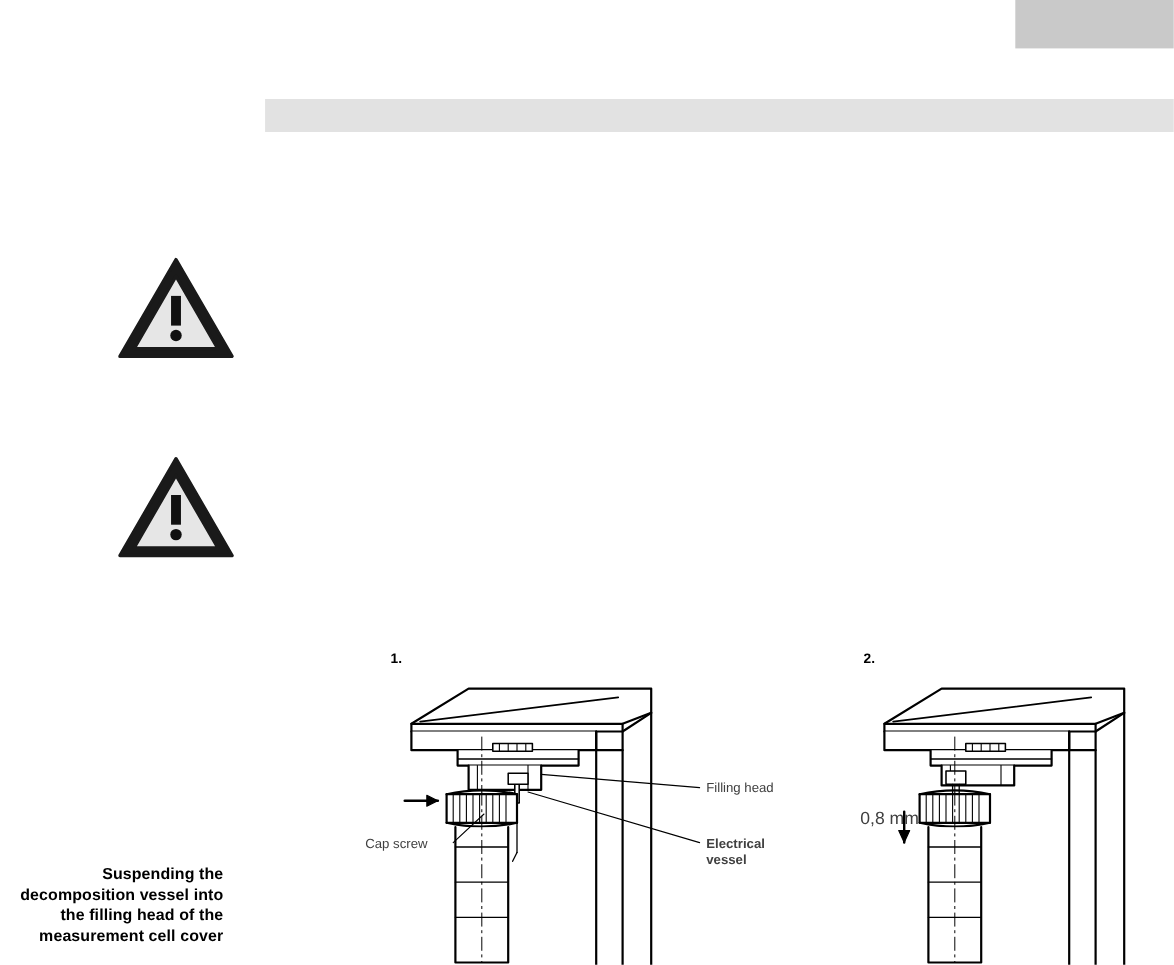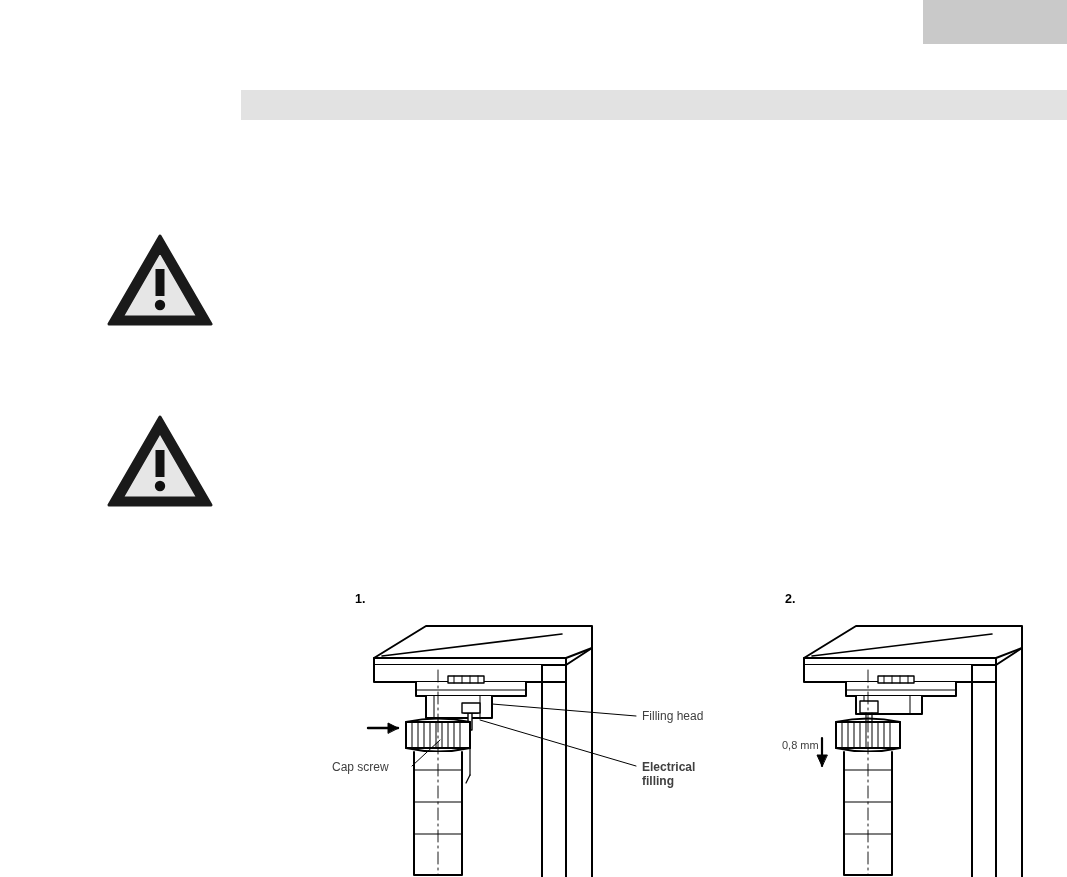--- a/index.html
+++ b/index.html
@@ -82,21 +82,21 @@
 
   .callout {
     position: absolute;
     font-size: 12px;
     color: #404040;
     line-height: 14px;
   }
   .callout-filling { left: 312px; top: 139px; }
   .callout-electrical { left: 312px; top: 190px; font-weight: bold; }
   .callout-capscrew { left: 2px; top: 190px; }
-  .callout-dim { left: 452px; top: 168px; font-size: 11px; }
+  .callout-dim { left: 452px; top: 168px; font-size: 16px; }
 </style>
 </head>
 <body>
 
 <div class="page">
 
   <div class="header-tab"></div>
 
   <div class="header-bar"></div>
 
@@ -111,20 +111,26 @@
 
   <div class="warn warn-2">
     <svg viewBox="0 0 110 96" xmlns="http://www.w3.org/2000/svg">
       <path d="M55 4 L106 92 L4 92 Z" fill="#1a1a1a" stroke="#1a1a1a" stroke-width="3" stroke-linejoin="round"></path>
       <path d="M55 19 L93 85 L17 85 Z" fill="#e6e6e6" stroke="#1a1a1a" stroke-width="3" stroke-linejoin="round"></path>
       <rect x="50.5" y="37" width="9" height="27" fill="#111111"></rect>
       <circle cx="55" cy="73" r="5.2" fill="#111111"></circle>
     </svg>
   </div>
 
+  <div class="margin-caption">
+    <div>Suspending the</div>
+    <div>decomposition vessel into</div>
+    <div>the filling head of the</div>
+    <div>measurement cell cover</div>
+  </div>
 
   <div class="figure">
 
     <svg width="737" height="307" viewBox="0 0 737 307" xmlns="http://www.w3.org/2000/svg">
       <g fill="none" stroke="#000000" stroke-width="2" stroke-linejoin="round" stroke-linecap="round">
 
         <path d="M44 88 L96 56 L262 56 L262 78 L236 95 L44 95 Z" fill="#ffffff"></path>
         <path d="M44 88 L236 88 L262 78"></path>
         <path d="M236 88 L236 95"></path>
 
@@ -215,19 +221,19 @@
         </g>
       </g>
     </svg>
 
     <div class="fig-label fig-num-1">1.</div>
     <div class="fig-label fig-num-2">2.</div>
 
     <div class="callout callout-filling">Filling head</div>
     <div class="callout callout-electrical">
       <div>Electrical</div>
-      <div>filling</div>
+      <div>vessel</div>
     </div>
     <div class="callout callout-capscrew">Cap screw</div>
     <div class="callout callout-dim">0,8 mm</div>
   </div>
 
 </div>
 
 </body></html>

